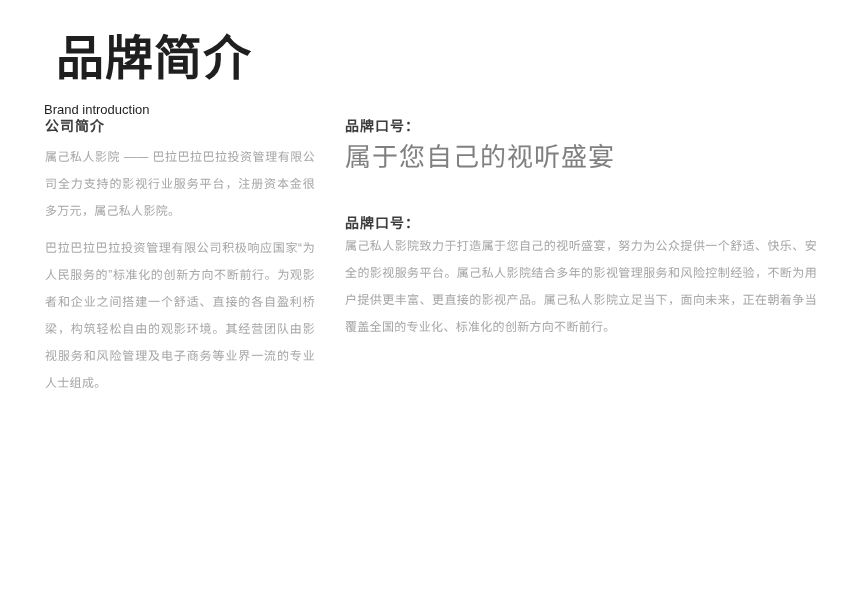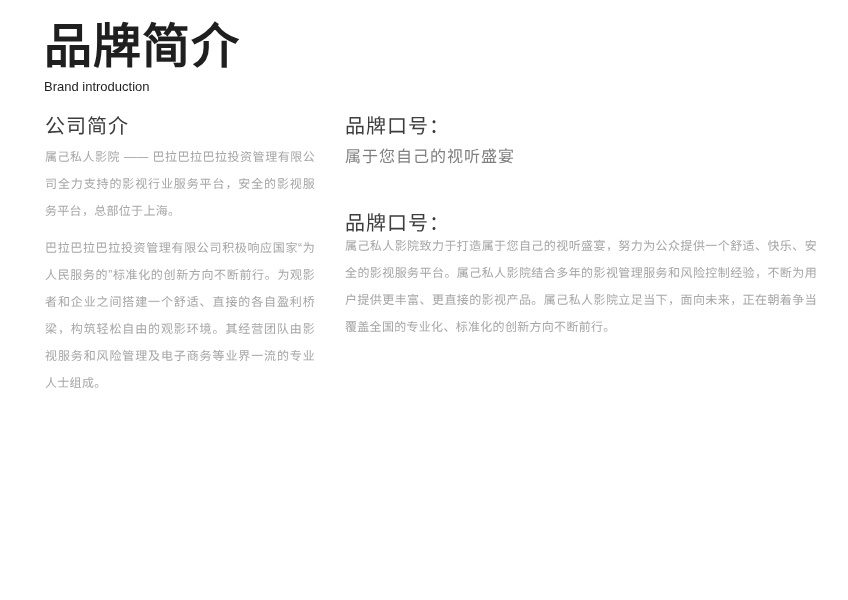--- a/index.html
+++ b/index.html
@@ -14,21 +14,21 @@
     background: #ffffff;
     overflow: hidden;
     font-family: "Liberation Sans", "DejaVu Sans", sans-serif;
   }
   .header {
     position: absolute;
     left: 44px;
     top: 18px;
   }
   .main-title {
-    margin: 0;
+    margin: 12px;
     font-size: 48px;
     line-height: 58px;
     font-weight: 800;
     color: #1f1f1f;
     letter-spacing: 1px;
   }
   .sub-title {
     margin: 1px 0 0 0;
     font-size: 13px;
     line-height: 20px;
@@ -43,42 +43,42 @@
   }
   .col-left {
     width: 270px;
     margin-right: 30px;
   }
   .col-right {
     width: 472px;
   }
   .section-heading {
     margin: 0;
-    font-size: 20px;
+    font-size: 14px;
     line-height: 17px;
-    font-weight: 400;
+    font-weight: 700;
     color: #3d3d3d;
     letter-spacing: 1px;
   }
   .body-text {
     font-size: 12px;
     line-height: 27px;
     color: #a6a6a6;
     text-align: justify;
     letter-spacing: 0.3px;
   }
   .col-left .para-1 {
     margin: 9px 0 0 0;
   }
   .col-left .para-2 {
     margin: 10px 0 0 0;
   }
   .slogan-text {
     margin: 7px 0 0 0;
-    font-size: 16px;
+    font-size: 26px;
     line-height: 30px;
     font-weight: 400;
     color: #808080;
     letter-spacing: 1px;
   }
   .section-2 {
     margin-top: 43px;
   }
   .col-right .para-desc {
     margin: 1px 0 0 0;
@@ -91,21 +91,21 @@
 
   <div class="header">
     <h1 class="main-title">品牌简介</h1>
     <div class="sub-title">Brand introduction</div>
   </div>
 
   <div class="columns">
 
     <div class="col-left">
       <h2 class="section-heading">公司简介</h2>
-      <p class="body-text para-1">属己私人影院 —— 巴拉巴拉巴拉投资管理有限公司全力支持的影视行业服务平台，安全的影视服务平台，总部位于上海。</p>
+      <p class="body-text para-1">属己私人影院 —— 巴拉巴拉巴拉投资管理有限公司全力支持的影视行业服务平台，注册资本金很多万元，属己私人影院。</p>
       <p class="body-text para-2">巴拉巴拉巴拉投资管理有限公司积极响应国家“为人民服务的”标准化的创新方向不断前行。为观影者和企业之间搭建一个舒适、直接的各自盈利桥梁，构筑轻松自由的观影环境。其经营团队由影视服务和风险管理及电子商务等业界一流的专业人士组成。</p>
     </div>
 
     <div class="col-right">
 
       <div class="section-1">
         <h2 class="section-heading">品牌口号：</h2>
         <p class="slogan-text">属于您自己的视听盛宴</p>
       </div>
 

